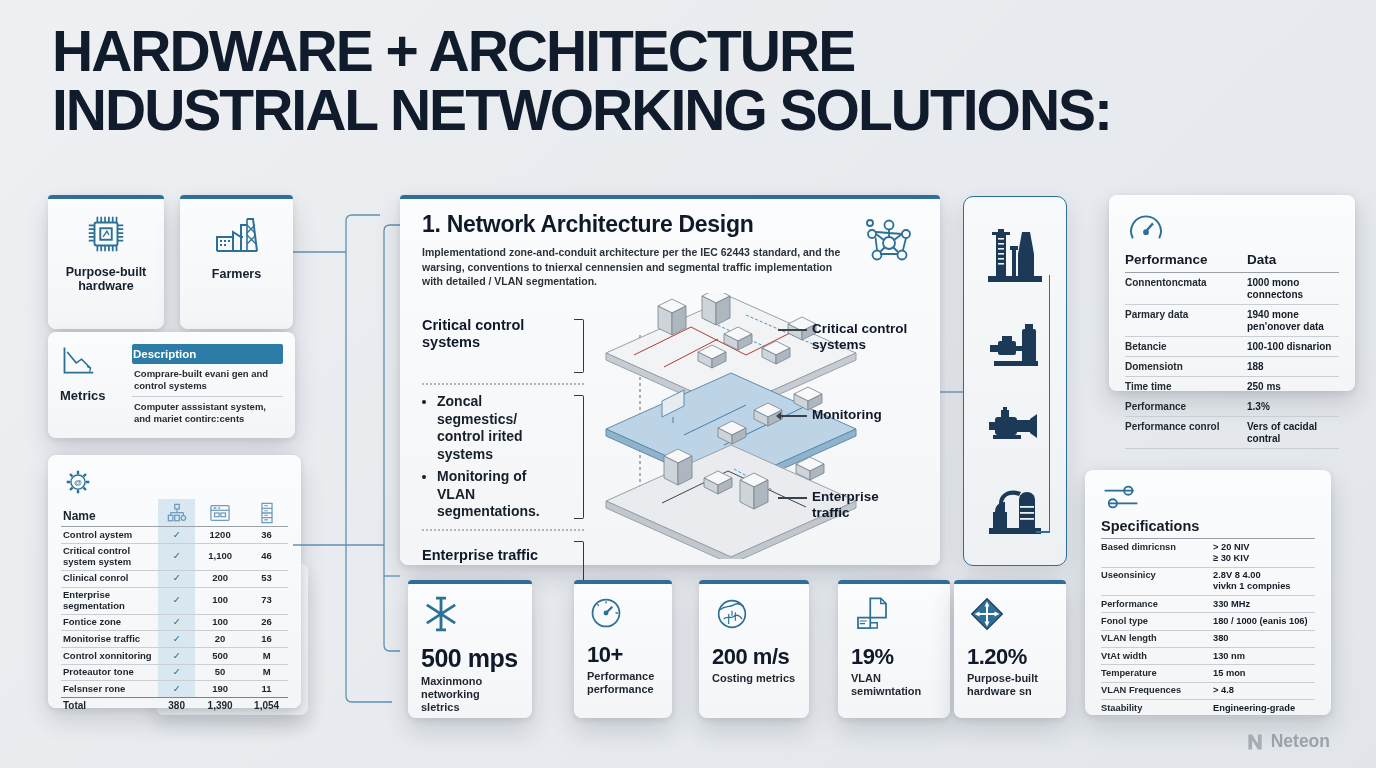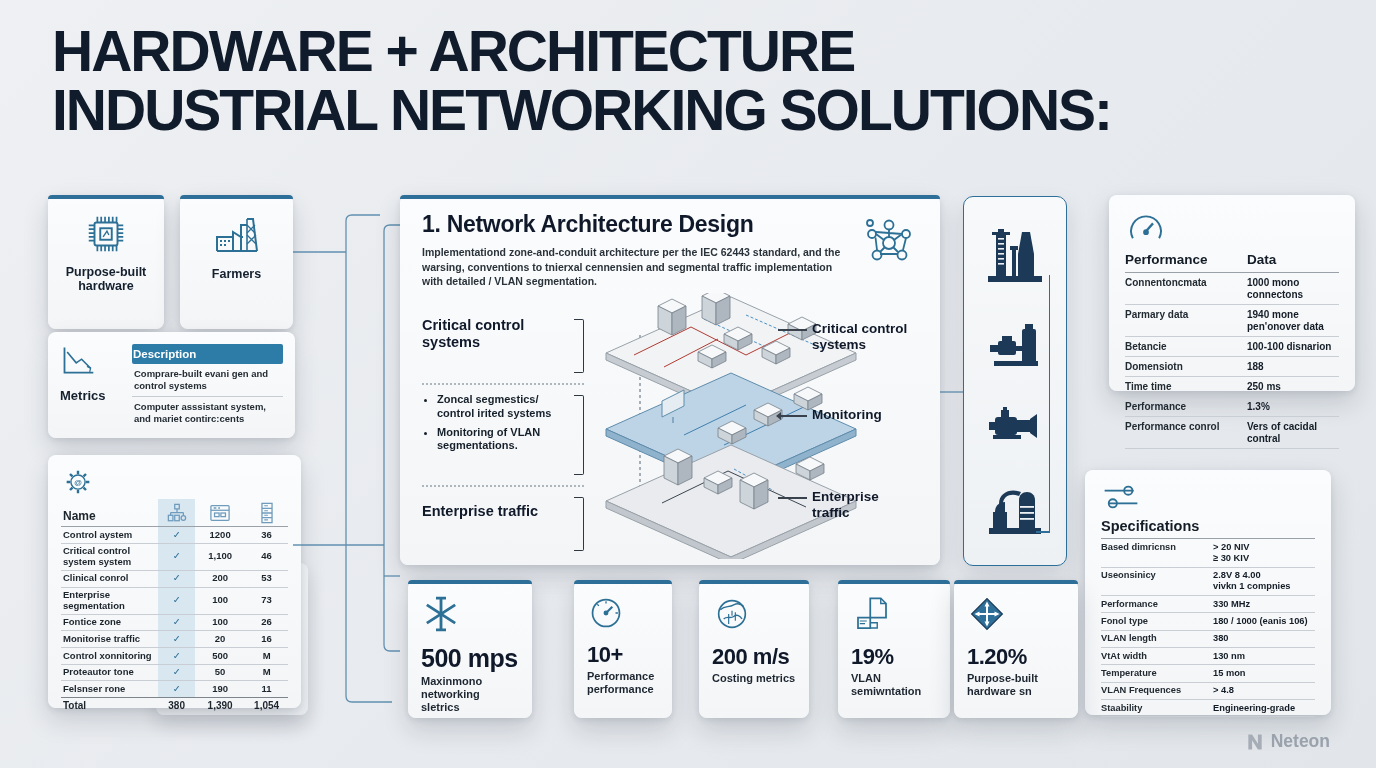--- a/index.html
+++ b/index.html
@@ -58,21 +58,21 @@
   .mp-sub{font-size:10.5px;font-weight:600;color:#2a323a;line-height:1.4;width:420px;margin-top:7px;}
   .mp-mesh{position:absolute;right:24px;top:22px;}
   .mp-body{position:absolute;left:22px;right:22px;top:118px;bottom:8px;}
   .lcol{position:absolute;left:0;top:4px;width:162px;}
   .lgroup{position:relative;padding-right:18px;}
   .lgroup .big{font-size:14.5px;font-weight:800;color:#10192a;line-height:1.15;}
   .bracket{position:absolute;right:0;top:2px;bottom:2px;width:9px;
     border:1.5px solid #2e3742;border-left:none;border-radius:0 2px 2px 0;}
   .dotsep{border:none;border-top:2px dotted #aeb6bd;margin:8px 0;}
   .bullets{margin:2px 0 2px 0;padding-left:15px;}
-  .bullets li{font-size:11px;font-weight:700;color:#16202a;line-height:1.25;margin:5px 0;}
+  .bullets li{font-size:14px;font-weight:700;color:#16202a;line-height:1.25;margin:5px 0;}
   .g1{min-height:58px;} .g2{min-height:84px;} .g3{min-height:50px;padding-top:8px;}
   .rcol{position:absolute;right:0;top:0;width:106px;height:100%;}
   .rlabel{position:absolute;font-size:13.5px;font-weight:800;color:#10192a;line-height:1.15;}
   .rlabel::before{content:"";position:absolute;left:-34px;top:8px;width:29px;height:1.5px;background:#39424c;}
   .rl1{top:8px;} .rl2{top:94px;} .rl3{top:176px;}
   .rl2::after{content:"";position:absolute;left:-40px;top:4.5px;
     border:4px solid transparent;border-right:5px solid #39424c;}
   .diagram{position:absolute;left:146px;top:-20px;}
   
   #icons-panel{position:absolute;left:963px;top:196px;width:104px;height:370px;
@@ -97,21 +97,21 @@
   .sp-row .v{font-size:9.3px;font-weight:700;color:#141d27;line-height:1.2;}
   .v2:empty{display:none;}
   
   .stat{top:580px;height:138px;padding:14px 13px;box-sizing:border-box;}
   .stat .val{font-size:22px;font-weight:800;color:#10192a;margin-top:10px;letter-spacing:-.5px;}
   .stat .lab{font-size:11px;font-weight:700;color:#1d2630;line-height:1.2;margin-top:2px;}
   #stat-1{left:408px;width:124px;} #stat-1 .val{font-size:25px;}
   #stat-2{left:574px;width:98px;}
   #stat-3{left:699px;width:110px;}
   #stat-4{left:826px;width:112px;margin-left:12px;}
-  #stat-5{left:954px;width:124px;}
+  #stat-5{left:954px;width:112px;}
   
   .brand{position:absolute;right:46px;bottom:16px;display:flex;align-items:center;gap:6px;
     color:#9aa2ac;font-size:17.5px;font-weight:600;}
   .ic{display:block;}
 </style>
 </head>
 <body>
 
 <div class="title">
   <div>HARDWARE + ARCHITECTURE</div>

